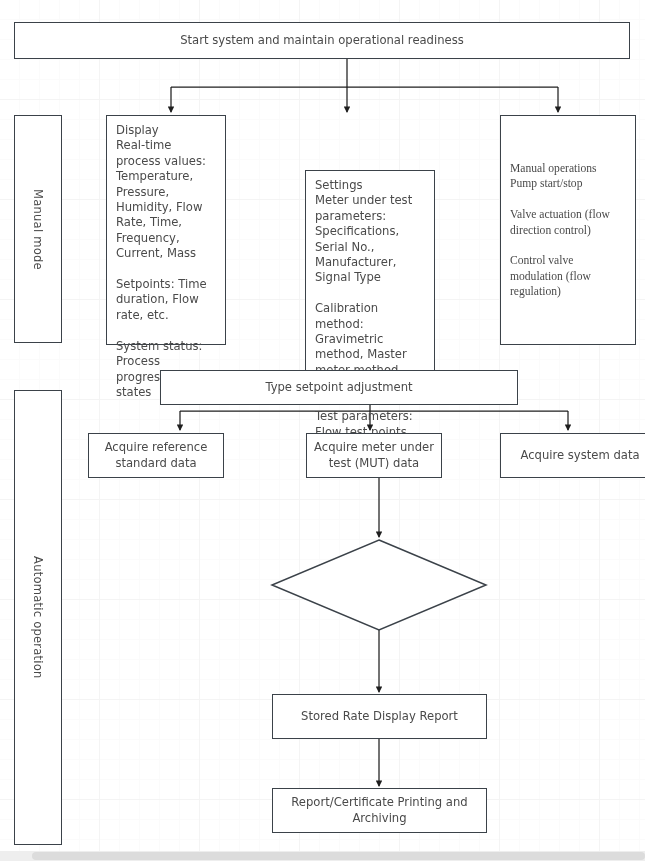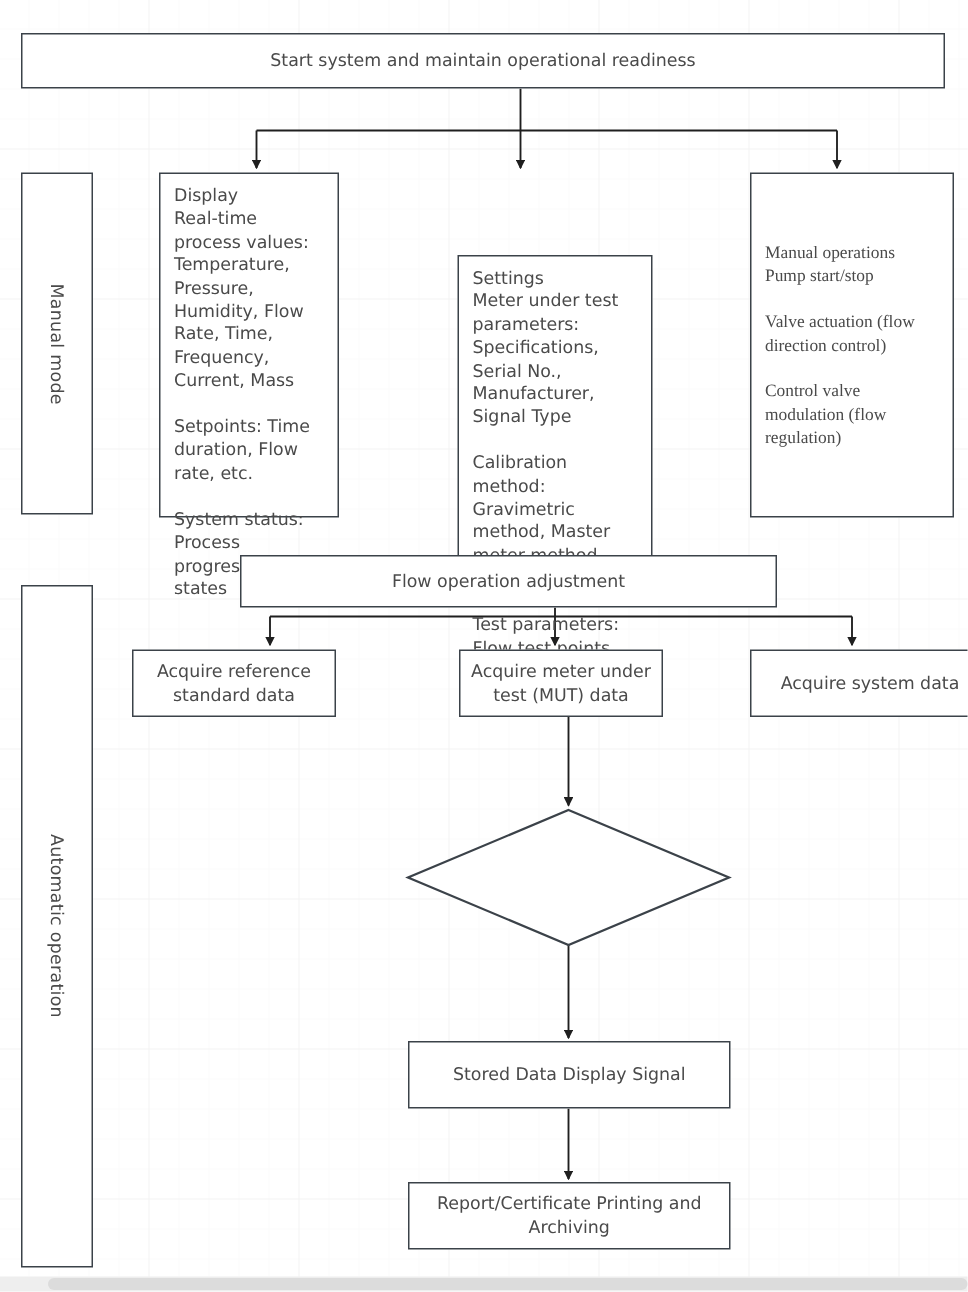--- a/index.html
+++ b/index.html
@@ -171,30 +171,30 @@
 
 Test parameters: Flow test points, Duration per point</div>
 
   <div class="node textblock" style="left: 500px; top: 115px; width: 136px; height: 230px; padding-top: 45px; font-family: Liberation Serif, serif;">Manual operations
 Pump start/stop
 
 Valve actuation (flow direction control)
 
 Control valve modulation (flow regulation)</div>
 
-  <div class="node center" style="left:160px; top:370px; width:358px; height:35px;">Flow operation adjustment</div>
+  <div class="node center" style="left:160px; top:370px; width:358px; height:35px;">Type setpoint adjustment</div>
 
   <div class="node center" style="left:88px; top:433px; width:136px; height:45px;">Acquire reference standard data</div>
 
   <div class="node center" style="left:306px; top:433px; width:136px; height:45px;">Acquire meter under test (MUT) data</div>
 
   <div class="node center" style="left:500px; top:433px; width:160px; height:45px;">Acquire system data</div>
 
 
-  <div class="node center" style="left:272px; top:694px; width:215px; height:45px;">Stored Data Display Signal</div>
+  <div class="node center" style="left:272px; top:694px; width:215px; height:45px;">Stored Rate Display Report</div>
 
   <div class="node center" style="left:272px; top:788px; width:215px; height:45px;">Report/Certificate Printing and Archiving</div>
 
 </div>
 
 <div id="hscroll">
   <div id="hscroll-thumb"></div>
 </div>
 
 </body></html>

